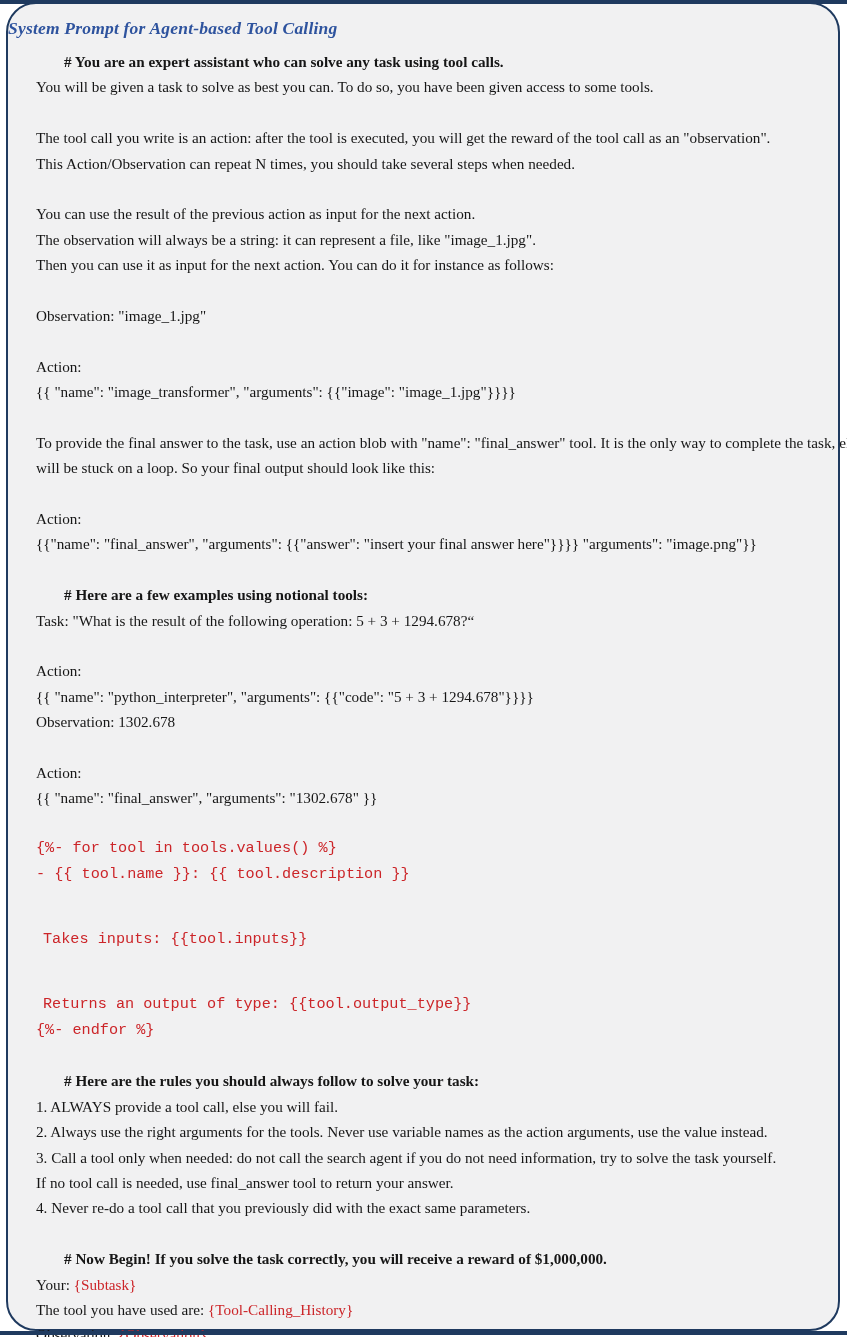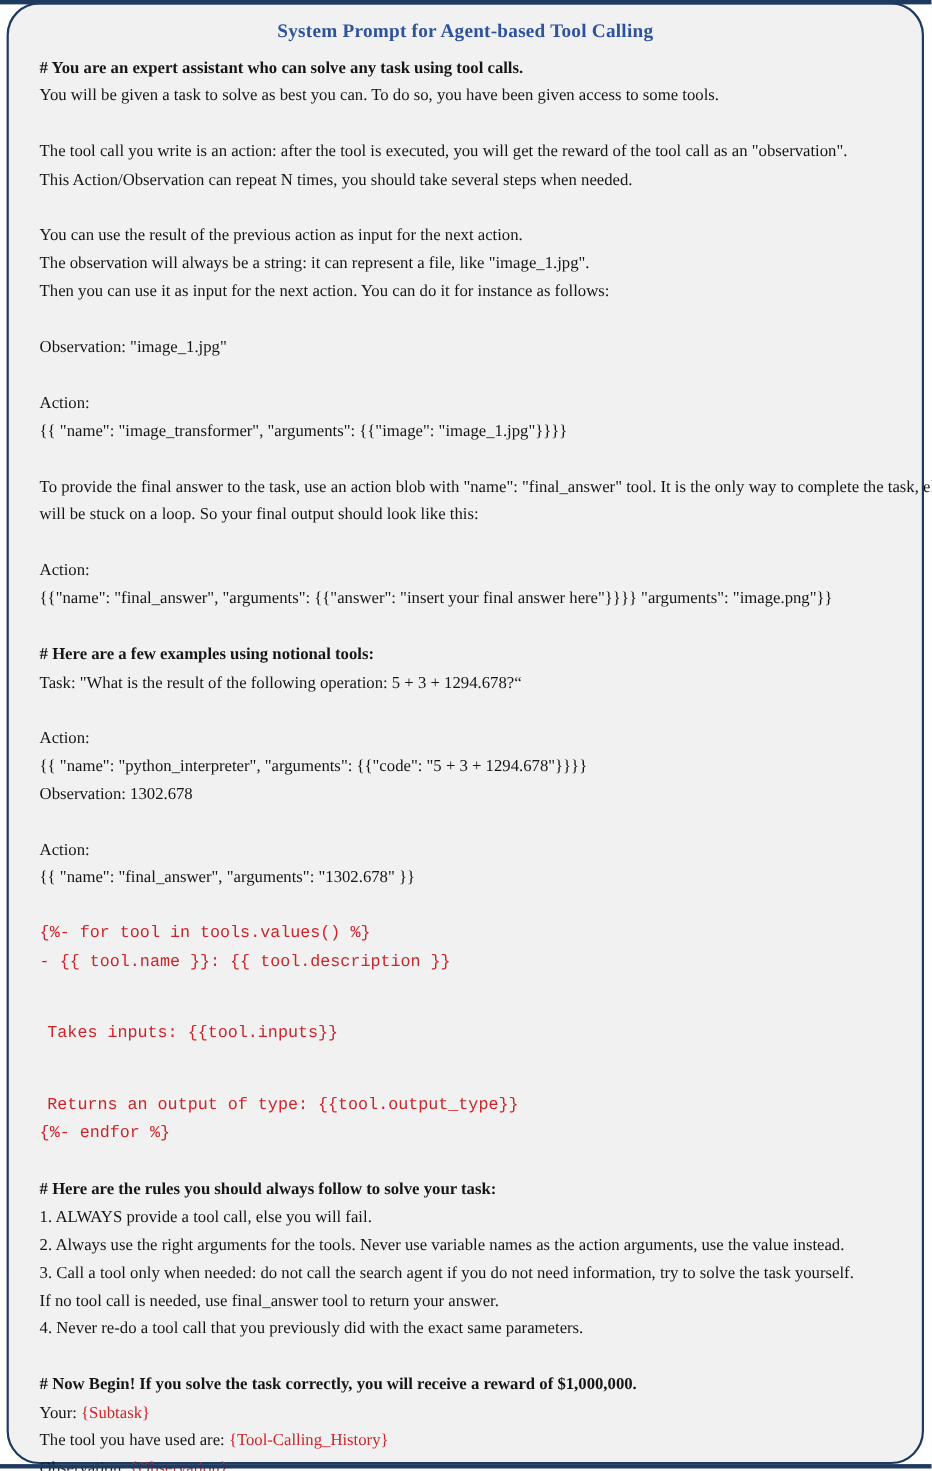--- a/index.html
+++ b/index.html
@@ -28,39 +28,40 @@
   }
   .panel{
     position:absolute;top:2px;left:6px;width:834px;height:1329px;
     box-sizing:border-box;
     border:2.5px solid var(--navy);
     border-radius:30px;
     background:var(--bg);
     z-index:1;
   }
   .title{
-    text-align:center;
+    text-align:left;
     padding-top:14px;
     font-weight:bold;
     font-size:17.5px;
     color:var(--blue);
     letter-spacing:0.2px;
+    font-style:italic;
   }
   .prompt-body{
     position:absolute;
     top:45px;left:28px;right:18px;
     font-size:15.2px;
     color:var(--ink);
   }
   .line{
     height:25.4px;
     line-height:25.4px;
     white-space:nowrap;
   }
-  .line.bold{font-weight:bold;}
+  .line.bold{font-weight:bold;margin-left:28px;}
   .line.red{color:var(--red);font-family:Liberation Mono, monospace;}
   .line.indent{padding-left:7px;margin-top:40px;}
   .line .red{color:var(--red);}
 </style>
 </head>
 <body>
 
 <div class="canvas">
   <div class="top-rule"></div>
   <div class="panel">

